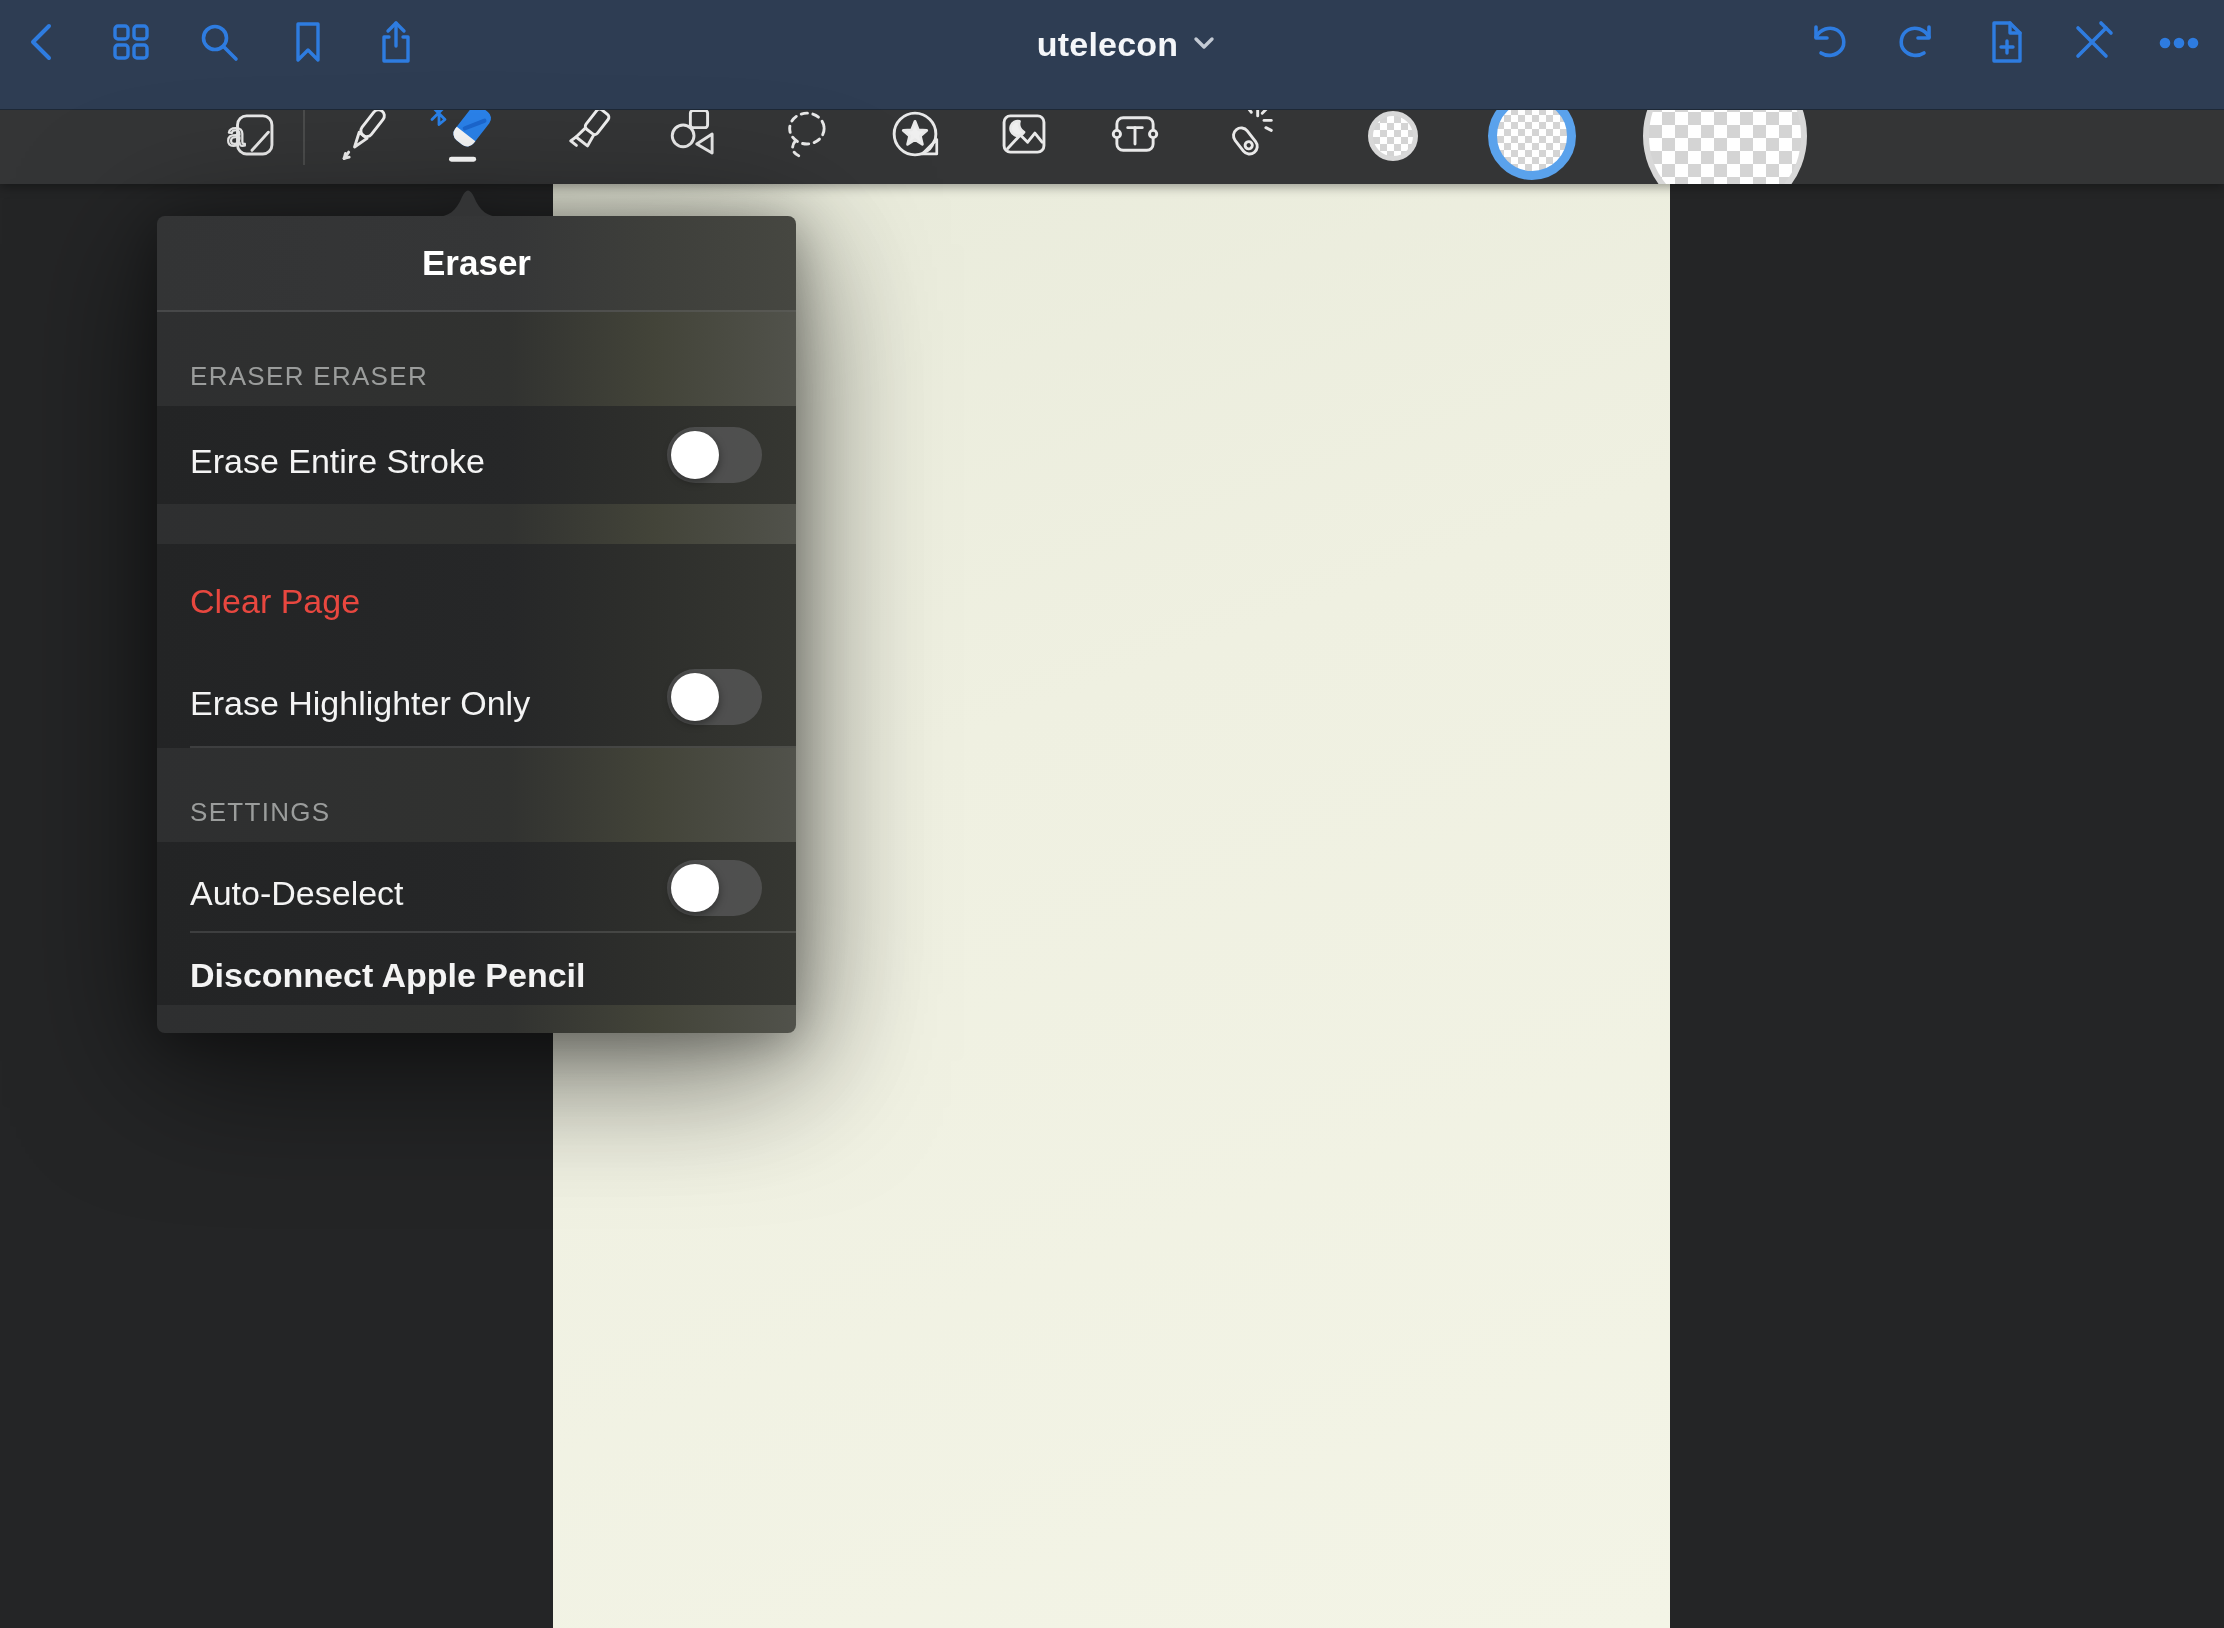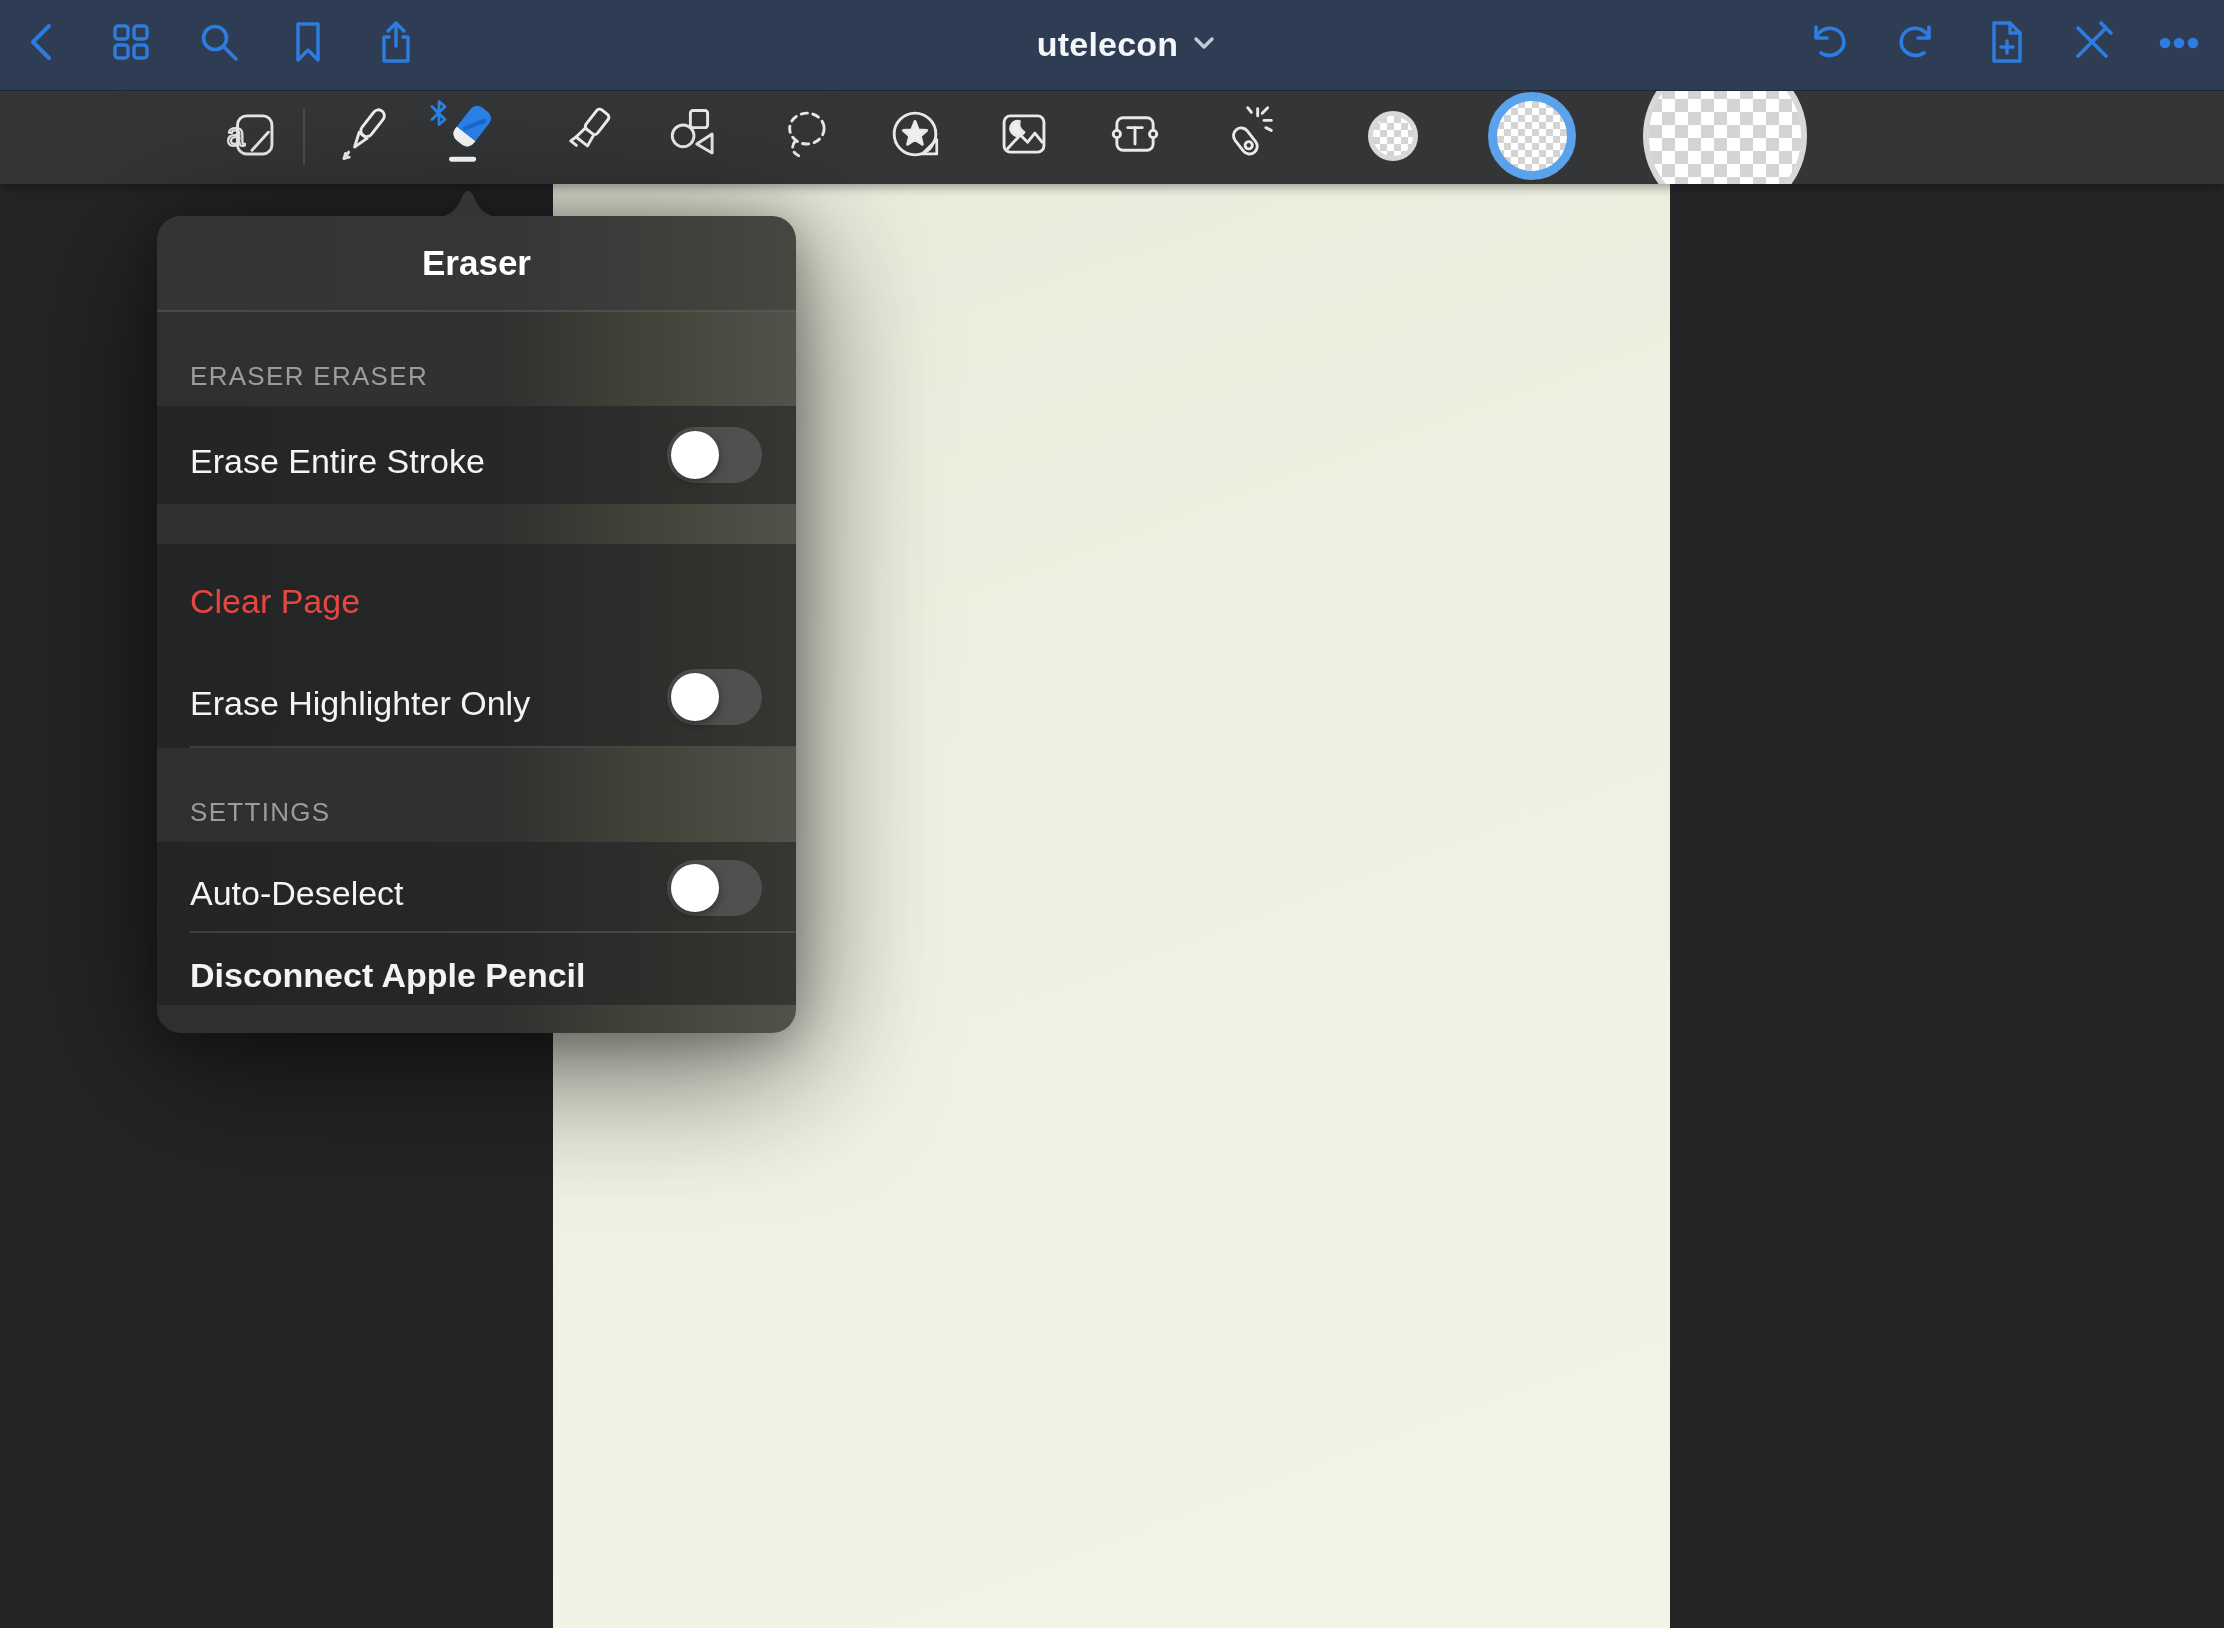--- a/index.html
+++ b/index.html
@@ -4,21 +4,21 @@
 <style>
   html,body{margin:0;padding:0;}
   body{
     width:2224px;height:1628px;position:relative;overflow:hidden;
     background:#242526;font-family:"Liberation Sans",sans-serif;
     -webkit-font-smoothing:antialiased;
   }
   .abs{position:absolute;}
 
   
-  .navbar{left:0;top:0;width:2224px;height:90px;background:#2e3d53;z-index:40;}
+  .navbar{left:0;top:0;width:2224px;height:109px;background:#2e3d53;z-index:40;}
   .navbar::after{content:"";position:absolute;left:0;bottom:-1px;width:100%;height:1px;background:#1d2836;}
   .nav-btn{width:46px;height:46px;top:21px;display:flex;align-items:center;justify-content:center;}
   .nav-btn svg{stroke:#2e7ce0;fill:none;stroke-width:3.4;stroke-linecap:round;stroke-linejoin:round;}
   .title-wrap{left:0;right:0;top:0;height:89px;display:flex;align-items:center;justify-content:center;transform:translateX(14px);gap:15px;}
   .doc-title{color:#f4f6f9;font-size:34px;font-weight:700;letter-spacing:.2px;}
 
   
   .toolbar{left:0;top:89px;width:2224px;height:95px;background:#343536;z-index:39;overflow:hidden;
            box-shadow:0 3px 10px rgba(0,0,0,.35);}
   .tool-btn{width:58px;height:58px;top:18px;display:flex;align-items:center;justify-content:center;}
@@ -36,21 +36,21 @@
   .size-large{left:1643px;top:-35px;width:164px;height:164px;border:6px solid #d8d8d8;background-size:26px 26px;background-position:0 0,13px 13px;}
 
   
   .canvas{left:0;top:184px;width:2224px;height:1444px;background:#242526;}
   .page{left:553px;top:184px;width:1117px;height:1444px;
         background:linear-gradient(160deg,#e9ebdb 0%,#eff0e1 38%,#f3f4e6 100%);}
 
   
   .popup{left:157px;top:216px;width:639px;height:817px;z-index:50;
          filter:drop-shadow(0 28px 70px rgba(0,0,0,.5)) drop-shadow(0 8px 24px rgba(0,0,0,.35));}
-  .popup-inner{position:absolute;inset:0;border-radius:24px;overflow:hidden;display:flex;flex-direction:column;}
+  .popup-inner{position:absolute;inset:0;border-radius:8px;overflow:hidden;display:flex;flex-direction:column;}
   .p-titleband{height:94px;flex:none;display:flex;align-items:center;justify-content:center;
       background:linear-gradient(90deg,#333435 0%,#353637 55%,#3e3f3b 78%,#464741 100%);
       border-bottom:2px solid rgba(255,255,255,.10);}
   .p-title{color:#ffffff;font-size:35px;font-weight:700;}
   .p-band{flex:none;background:linear-gradient(90deg,#2e2f30 0%,#313230 55%,#434439 78%,#51524b 100%);}
   .p-header{display:flex;align-items:flex-end;padding:0 0 14px 33px;color:#9b9d9c;font-size:26px;letter-spacing:1.3px;}
   .p-row{flex:none;position:relative;display:flex;align-items:center;padding:0 34px 0 33px;
       background:linear-gradient(90deg,#232425 0%,#262728 55%,#2e2f2c 78%,#363732 100%);}
   .p-label{color:#f4f4f4;font-size:34px;margin-top:12px;}
   .p-label.red{color:#e8473f;}

